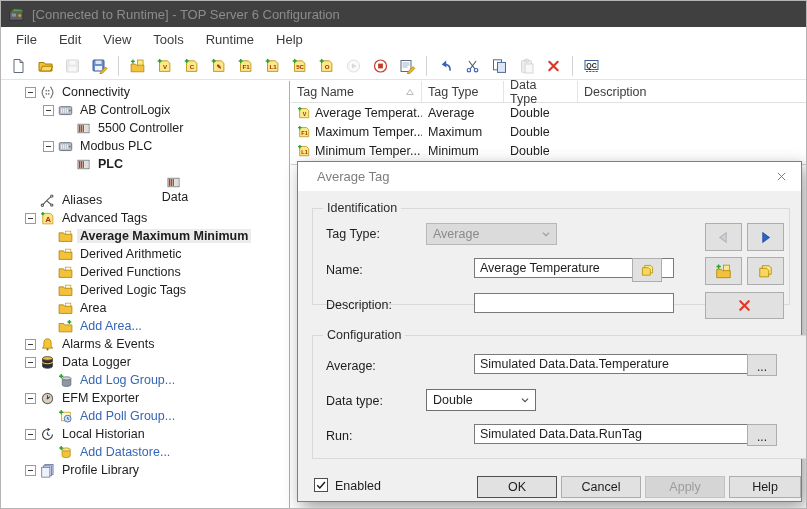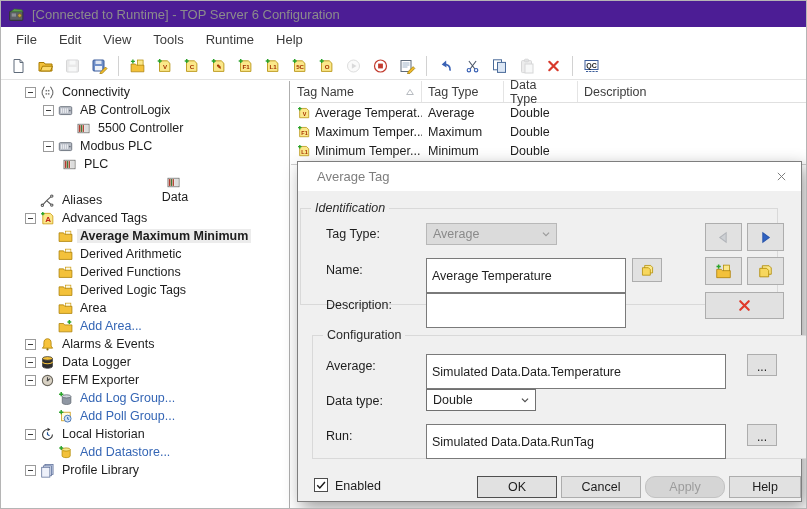--- a/index.html
+++ b/index.html
@@ -2,21 +2,21 @@
 <html><head>
 <meta charset="utf-8">
 <style>
   html,body{margin:0;padding:0;background:#d8d8d8;}
   *{box-sizing:border-box;}
   .window{position:relative;width:807px;height:509px;background:#fff;overflow:hidden;
     font-family:"Liberation Sans",sans-serif;font-size:13px;color:#2b2b2b;border:1px solid #b5b5b5;}
   svg{display:block;width:100%;height:100%;}
 
   
-  .titlebar{height:26px;display:flex;align-items:center;padding-left:7px;background:#4c1d95;}
+  .titlebar{height:26px;display:flex;align-items:center;padding-left:7px;background:#404040;}
   .app-icon{width:17px;height:17px;margin-right:7px;}
   .title-text{color:#8c8c8c;font-size:13px;}
 
   
   .menubar{height:25px;display:flex;align-items:center;padding-left:4px;background:#fff;}
   .menu-item{padding:3px 11px;color:#3c3c3c;cursor:default;}
 
   
   .toolbar{height:28px;display:flex;align-items:center;padding-left:4px;background:#fff;
     border-bottom:1px solid #e4e4e4;}
@@ -50,26 +50,26 @@
   .pane-divider{position:absolute;left:0;right:0;top:83px;height:1px;background:#cfcfcf;}
 
   
   .dialog{position:absolute;left:296px;top:160px;width:505px;height:341px;background:#f0f0f0;
     border:1px solid #7e7e7e;box-shadow:4px 6px 16px rgba(0,0,0,.38);}
   .dialog-titlebar{height:29px;background:#fff;display:flex;align-items:center;}
   .dialog-title{color:#7e7e7e;font-size:13px;padding-left:19px;flex:1;}
   .dialog-close{width:40px;height:29px;display:flex;align-items:center;justify-content:center;}
   .dialog-close .x{width:13px;height:13px;}
   .groupbox{position:absolute;border:1px solid #d9d9d9;background:#f0f0f0;}
-  .gb-ident{left:2px;top:46px;width:478px;height:97px;font-style:italic;}
+  .gb-ident{left:14px;top:46px;width:478px;height:97px;}
   .gb-conf{left:14px;top:173px;width:542px;height:124px;}
   .gb-label{position:absolute;top:-8px;left:10px;background:#f0f0f0;padding:0 4px;font-size:12.5px;color:#2b2b2b;}
   .fld-label{position:absolute;font-size:12.5px;color:#1d1d1d;text-align:right;}
-  .txt{position:absolute;height:35px;border:1px solid #7a7a7a;background:#fff;font:12.5px "Liberation Sans",sans-serif;
-    padding:8px 5px;color:#1d1d1d;}
+  .txt{position:absolute;height:20px;border:1px solid #7a7a7a;background:#fff;font:12.5px "Liberation Sans",sans-serif;
+    padding:8px 5px;color:#1d1d1d;margin-left:48px;}
   .combo{position:absolute;height:22px;border:1px solid #707070;background:#fff;display:flex;align-items:center;
     font-size:12.5px;padding-left:6px;color:#1d1d1d;}
   .combo .chev{margin-left:auto;width:16px;height:14px;margin-right:2px;}
   .combo.disabled{background:#dbdbdb;border-color:#b8b8b8;color:#8a8a8a;}
   .sbtn{position:absolute;border:1px solid #adadad;background:#e1e1e1;display:flex;align-items:center;justify-content:center;}
   .sbtn .ic{width:17px;height:17px;}
   .sbtn.small-ic .ic{width:15px;height:15px;}
   .browse{width:30px;height:22px;font-size:12px;color:#1d1d1d;align-items:flex-end;justify-content:center;padding-bottom:6px;line-height:4px;}
   .btn{position:absolute;height:22px;border:1px solid #adadad;background:#e1e1e1;font:12.5px "Liberation Sans",sans-serif;
     color:#1d1d1d;display:flex;align-items:center;justify-content:center;}
@@ -260,21 +260,21 @@
               <rect x="1.2" y="3.4" width="11.6" height="7.4" rx="1" fill="#b9bec7" stroke="#646b76" stroke-width=".8"></rect>
               <rect x="2.8" y="5" width="1.1" height="4.2" fill="#e8eaee"></rect>
               <rect x="4.6" y="5" width="1.1" height="4.2" fill="#e8eaee"></rect>
               <rect x="6.4" y="5" width="1.1" height="4.2" fill="#e8eaee"></rect>
               <rect x="8.2" y="5" width="1.1" height="4.2" fill="#e8eaee"></rect>
               <circle cx="11" cy="7" r=".8" fill="#646b76"></circle>
             </svg>
           </span>
           <span class="tree-label">Modbus PLC</span>
         </div>
-        <div class="tree-row" style="padding-left: 46px;">
+        <div class="tree-row" style="padding-left: 60px; font-weight: bold;">
           <span class="expander" style="visibility: hidden;"></span>
           <span class="tree-icon">
             <svg viewBox="0 0 14 14">
               <rect x="1.8" y="3" width="10.4" height="8" fill="#f5f5f0" stroke="#666" stroke-width=".7"></rect>
               <rect x="2.6" y="3.8" width="1.6" height="6.4" fill="#b03b2e"></rect>
               <rect x="4.6" y="3.8" width="1.2" height="6.4" fill="#3f7d3a"></rect>
               <rect x="6.2" y="3.8" width="1.2" height="6.4" fill="#b03b2e"></rect>
               <rect x="7.8" y="3.8" width="3.4" height="6.4" fill="#ddd"></rect>
             </svg>
           </span>
@@ -390,41 +390,41 @@
           <span class="expander"></span>
           <span class="tree-icon">
             <svg viewBox="0 0 14 14">
               <path d="M2.4 3.2v7.4c0 1 2.1 1.8 4.6 1.8s4.6-.8 4.6-1.8V3.2" fill="#2e2e2e" stroke="#333" stroke-width=".7"></path>
               <path d="M2.4 6.4c0 1 2.1 1.8 4.6 1.8s4.6-.8 4.6-1.8" stroke="#f3c13a" fill="none"></path>
               <ellipse cx="7" cy="3.2" rx="4.6" ry="1.7" fill="#f3c13a" stroke="#333" stroke-width=".7"></ellipse>
             </svg>
           </span>
           <span class="tree-label">Data Logger</span>
         </div>
+        <div class="tree-row link" style="padding-left: 42px;">
+          <span class="expander" style="visibility: hidden;"></span>
+          <span class="tree-icon">
+            <svg viewBox="0 0 14 14">
+              <path d="M4 5v6c0 .9 1.8 1.6 4 1.6s4-.7 4-1.6V5" fill="#8f97a3" stroke="#5d646e" stroke-width=".7"></path>
+              <ellipse cx="8" cy="5" rx="4" ry="1.5" fill="#cfd4dc" stroke="#5d646e" stroke-width=".7"></ellipse>
+              <path d="M3 1v4M1 3h4" stroke="#2aa32a" stroke-width="1.4"></path>
+            </svg>
+          </span>
+          <span class="tree-label">Add Log Group...</span>
+        </div>
         <div class="tree-row" style="padding-left: 24px;">
           <span class="expander"></span>
           <span class="tree-icon">
             <svg viewBox="0 0 14 14">
               <circle cx="7" cy="7" r="4.8" fill="#d9d2c4" stroke="#6b675e"></circle>
               <path d="M7 7l2.4-1.7M7 7V3.9" stroke="#444" fill="none"></path>
               <circle cx="7" cy="7" r=".8" fill="#444"></circle>
             </svg>
           </span>
           <span class="tree-label">EFM Exporter</span>
-        </div>
-        <div class="tree-row link" style="padding-left: 42px;">
-          <span class="expander" style="visibility: hidden;"></span>
-          <span class="tree-icon">
-            <svg viewBox="0 0 14 14">
-              <path d="M4 5v6c0 .9 1.8 1.6 4 1.6s4-.7 4-1.6V5" fill="#8f97a3" stroke="#5d646e" stroke-width=".7"></path>
-              <ellipse cx="8" cy="5" rx="4" ry="1.5" fill="#cfd4dc" stroke="#5d646e" stroke-width=".7"></ellipse>
-              <path d="M3 1v4M1 3h4" stroke="#2aa32a" stroke-width="1.4"></path>
-            </svg>
-          </span>
-          <span class="tree-label">Add Log Group...</span>
         </div>
         <div class="tree-row link" style="padding-left: 42px;">
           <span class="expander" style="visibility: hidden;"></span>
           <span class="tree-icon">
             <svg viewBox="0 0 14 14">
               <rect x="3.4" y="3" width="8" height="8" fill="#fffbe2" stroke="#c79100" stroke-width=".7"></rect>
               <circle cx="9" cy="9" r="3.2" fill="#cfe0f5" stroke="#3a6db5" stroke-width=".8"></circle>
               <path d="M9 7.4V9l1.2.9" stroke="#3a6db5" fill="none"></path>
               <path d="M3 1v4M1 3h4" stroke="#2aa32a" stroke-width="1.3"></path>
             </svg>
@@ -644,16 +644,16 @@
     <span class="fld-label" style="left:28px;top:267px;">Run:</span>
     <input class="txt" style="left: 128px; top: 262px; width: 300px;" value="Simulated Data.Data.RunTag">
     <span class="sbtn browse" style="left:449px;top:262px;">...</span>
 
     <span class="checkbox" style="left:16px;top:316px;"><span class="ck"><svg viewBox="0 0 14 14">
             <path d="M2.6 7.4 5.6 10.4 11.6 3.4" fill="none" stroke="#1a1a1a" stroke-width="1.7"></path>
           </svg></span></span>
     <span class="chk-label" style="left:37px;top:317px;">Enabled</span>
     <span class="btn default" style="left:179px;top:314px;width:80px;">OK</span>
     <span class="btn" style="left:263px;top:314px;width:80px;">Cancel</span>
-    <span class="btn disabled" style="left:347px;top:314px;width:80px;border-radius:10px;">Apply</span>
+    <span class="btn disabled" style="left:347px;top:314px;width:80px;">Apply</span>
     <span class="btn" style="left:431px;top:314px;width:72px;">Help</span>
   </div>
 </div>
 
 </body></html>

